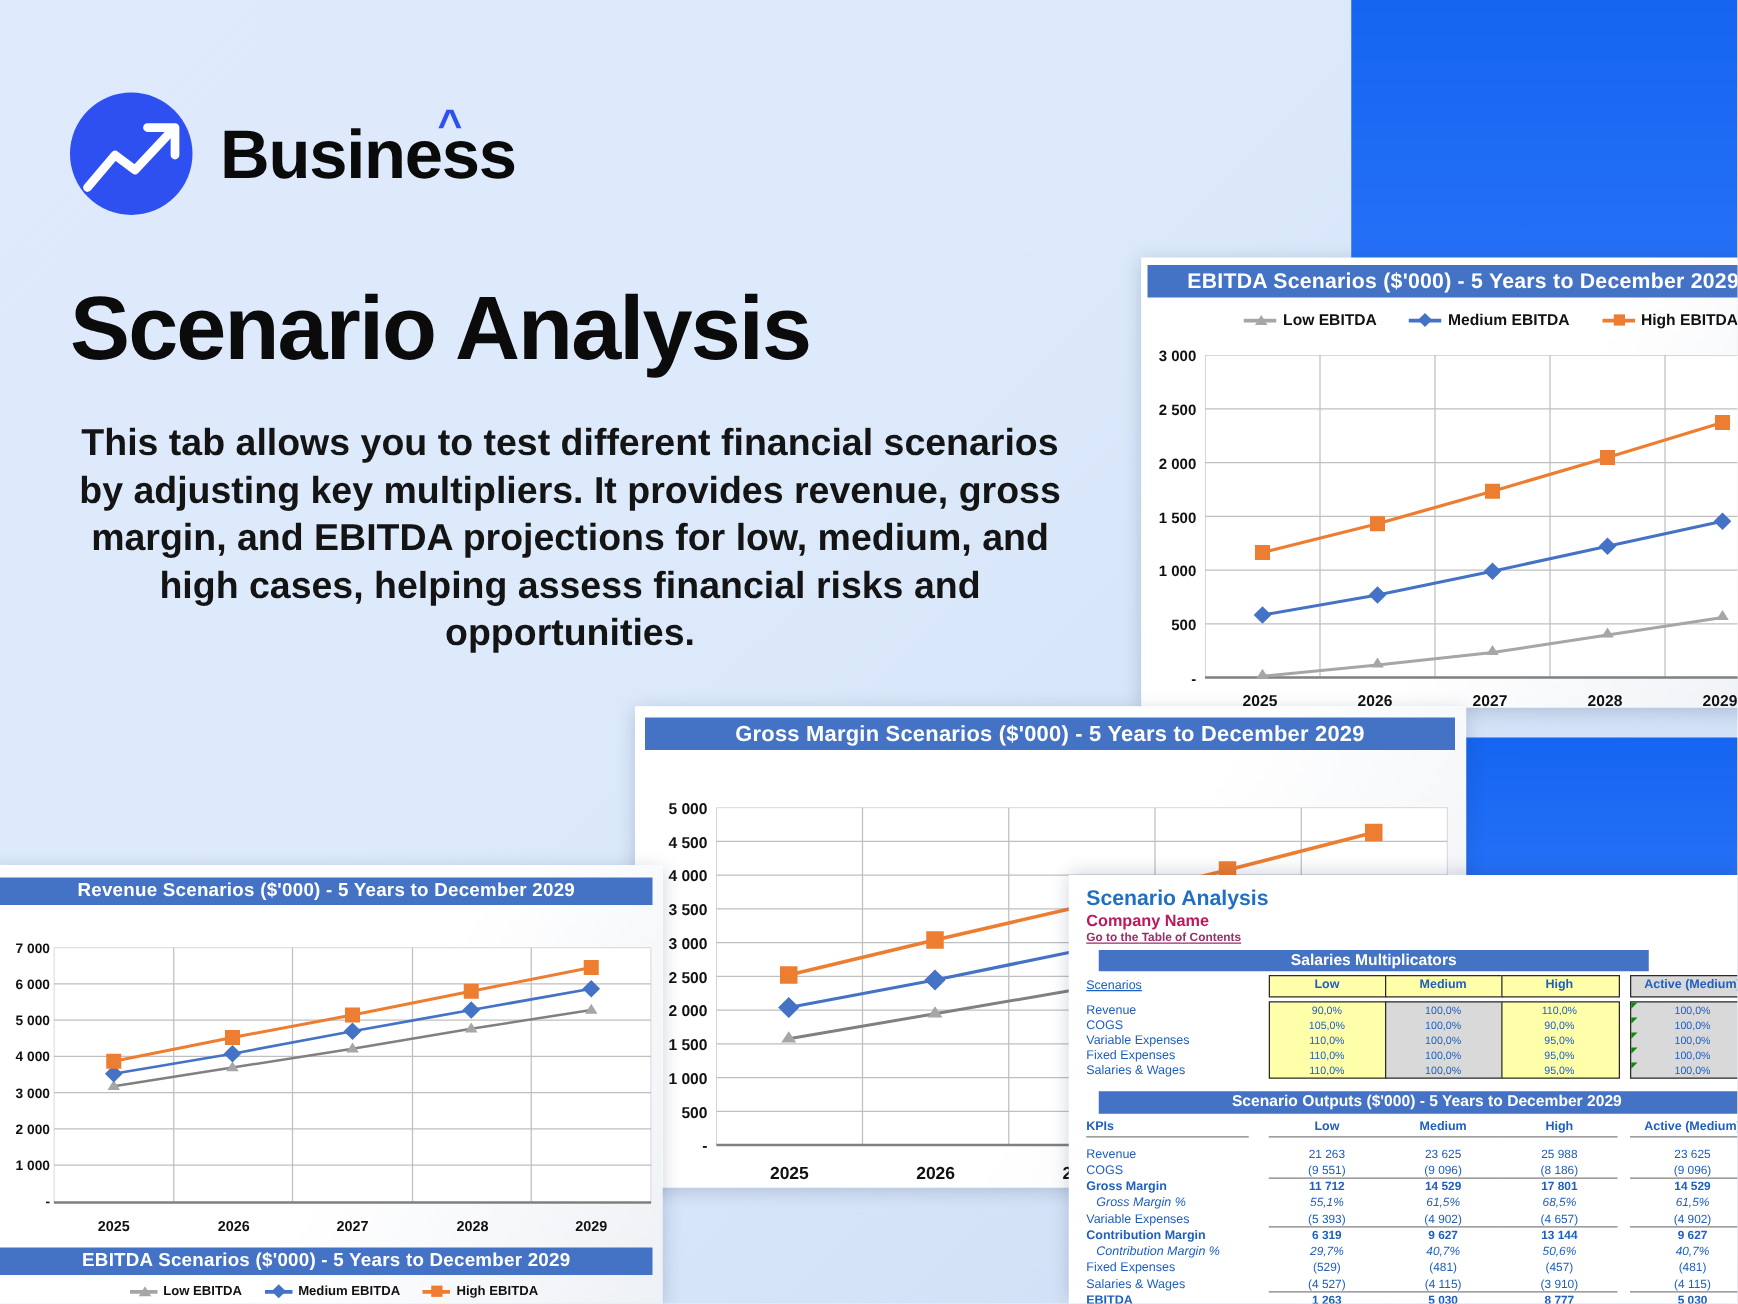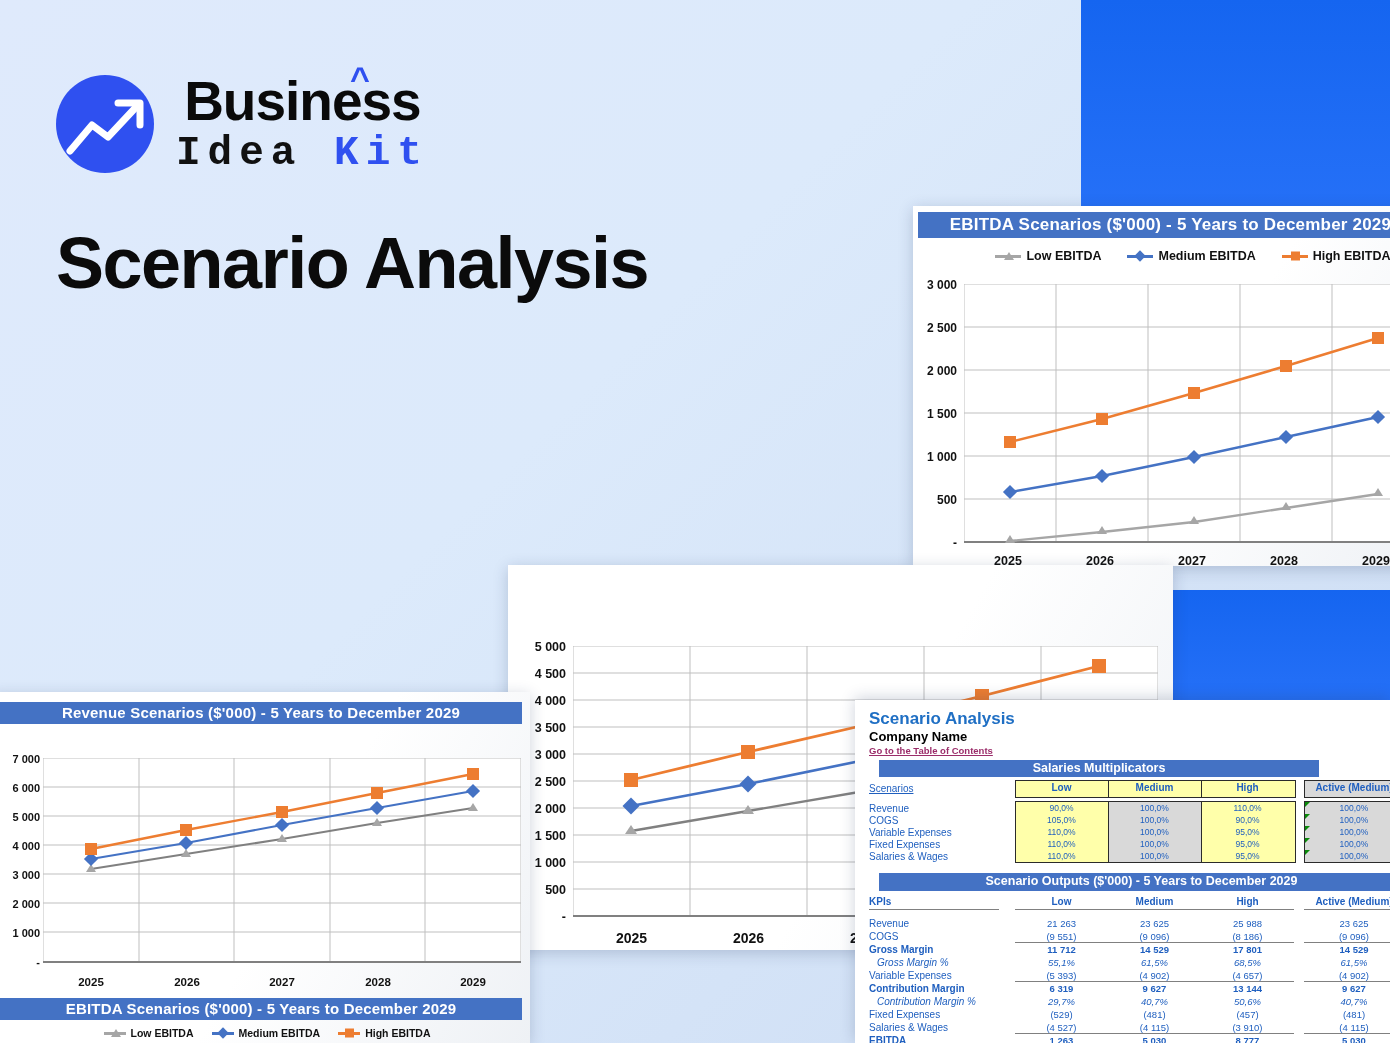--- a/index.html
+++ b/index.html
@@ -43,21 +43,21 @@
   .mk.sq{width:9px;height:9px;background:#ed7d31;}
   .plot{position:absolute;}
   .plot svg{display:block;}
   .ytick{position:absolute;text-align:right;font-weight:bold;color:#111;}
   .xtick{position:absolute;text-align:center;font-weight:bold;color:#111;}
 
   
   #sheet{position:absolute;left:855px;top:700px;width:535px;height:343px;background:#fff;
          box-shadow:0 -2px 14px rgba(30,50,90,.22);overflow:hidden;font-size:10px;color:#1f5fbf;}
   #sheet-title{position:absolute;left:14px;top:9px;font-size:17px;font-weight:bold;color:#1f6fc4;}
-  #sheet-company{position:absolute;left:14px;top:29px;font-size:13px;font-weight:bold;color:#000000;}
+  #sheet-company{position:absolute;left:14px;top:29px;font-size:13px;font-weight:bold;color:#be185d;}
   #sheet-toc{position:absolute;left:14px;top:45px;font-size:9.5px;font-weight:bold;color:#9b2d6a;text-decoration:underline;}
   .band{position:absolute;background:#4472c4;color:#fff;font-weight:bold;text-align:center;font-size:12.5px;line-height:17px;}
   .slabel{position:absolute;left:14px;font-size:10px;color:#1f5fbf;white-space:nowrap;}
   .cellbox{position:absolute;text-align:center;font-size:8.5px;color:#1f5fbf;}
   .yellowcol{position:absolute;background:#ffffaa;border:1px solid #2b2b2b;}
   .greycol{position:absolute;background:#d9d9d9;border:1px solid #2b2b2b;}
   .activecol{position:absolute;background:#d9d9d9;border:1px solid #2b2b2b;}
   .hdrcell{position:absolute;text-align:center;font-size:10px;font-weight:bold;color:#1f5fbf;}
   .flag{position:absolute;width:0;height:0;border-left:5px solid #0b8a0b;border-bottom:5px solid transparent;}
   .kpi-label{position:absolute;left:14px;font-size:10px;color:#1f5fbf;white-space:nowrap;}
@@ -81,28 +81,25 @@
       <svg width="98" height="98" viewBox="0 0 98 98">
         <path d="M14 76 L36 50 L52 62 L82 30" fill="none" stroke="#ffffff" stroke-width="7" stroke-linecap="round" stroke-linejoin="round"></path>
         <path d="M62 28 L84 28 L84 50" fill="none" stroke="#ffffff" stroke-width="7" stroke-linecap="round" stroke-linejoin="round"></path>
       </svg>
     </div>
     <div id="logo-text">
       <div id="brand-line1">
         <span>Business</span>
         <span class="hat">^</span>
       </div>
-      <div id="brand-line2">
-        <span id="brand-idea">Idea</span>
-        <span id="brand-kit">Kit</span>
-      </div>
     </div>
   </div>
 
   <div id="page-title">Scenario Analysis</div>
+  <div id="page-desc">This tab allows you to test different financial scenarios by adjusting key multipliers. It provides revenue, gross margin, and EBITDA projections for low, medium, and high cases, helping assess financial risks and opportunities.</div>
 </div>
 
 <div class="card" id="card-ebitda-top" style="left:913px;top:206px;width:520px;height:360px;">
   <div class="chart-title" style="position:absolute;left:5px;top:6px;width:505px;height:26px;line-height:26px;font-size:17px;">EBITDA Scenarios ($'000) - 5 Years to December 2029</div>
 
   <div class="legend" style="position:absolute;left:60px;top:40px;width:440px;height:20px;font-size:12.5px;">
     <span class="lg">
       <span class="ln" style="background:#a6a6a6;">
           <i class="mk tri"></i>
         </span>
@@ -178,20 +175,21 @@
   </div>
 
   <div class="xtick" style="left:49px;top:348px;width:92px;font-size:12.5px;">2025</div>
   <div class="xtick" style="left:141px;top:348px;width:92px;font-size:12.5px;">2026</div>
   <div class="xtick" style="left:233px;top:348px;width:92px;font-size:12.5px;">2027</div>
   <div class="xtick" style="left:325px;top:348px;width:92px;font-size:12.5px;">2028</div>
   <div class="xtick" style="left:417px;top:348px;width:92px;font-size:12.5px;">2029</div>
 </div>
 
 <div class="card" id="card-gross-margin" style="left:508px;top:565px;width:665px;height:385px;">
+  <div class="chart-title" style="position:absolute;left:8px;top:9px;width:648px;height:26px;line-height:26px;font-size:17.5px;">Gross Margin Scenarios ($'000) - 5 Years to December 2029</div>
 
 
   <div class="ytick" style="left:6px;top:75px;width:52px;font-size:12.5px;">5 000</div>
   <div class="ytick" style="left:6px;top:102px;width:52px;font-size:12.5px;">4 500</div>
   <div class="ytick" style="left:6px;top:129px;width:52px;font-size:12.5px;">4 000</div>
   <div class="ytick" style="left:6px;top:156px;width:52px;font-size:12.5px;text-align:right;">3 500</div>
   <div class="ytick" style="left:6px;top:183px;width:52px;font-size:12.5px;">3 000</div>
   <div class="ytick" style="left:6px;top:210px;width:52px;font-size:12.5px;">2 500</div>
   <div class="ytick" style="left:6px;top:237px;width:52px;font-size:12.5px;">2 000</div>
   <div class="ytick" style="left:6px;top:264px;width:52px;font-size:12.5px;">1 500</div>

